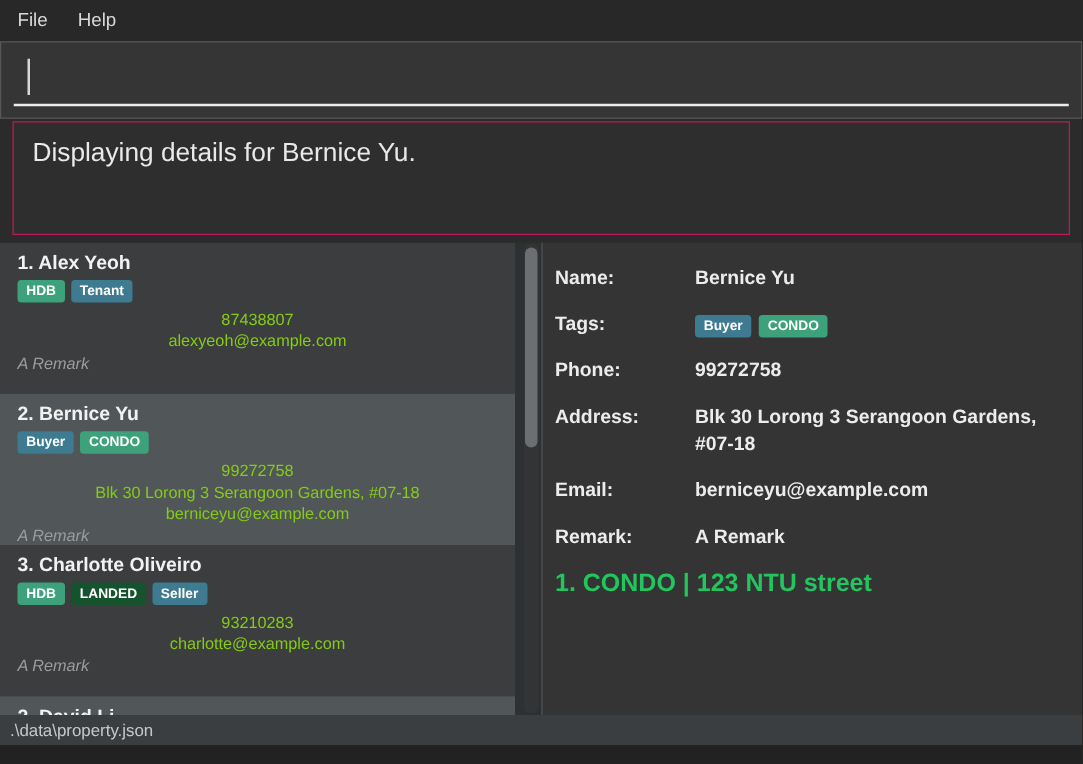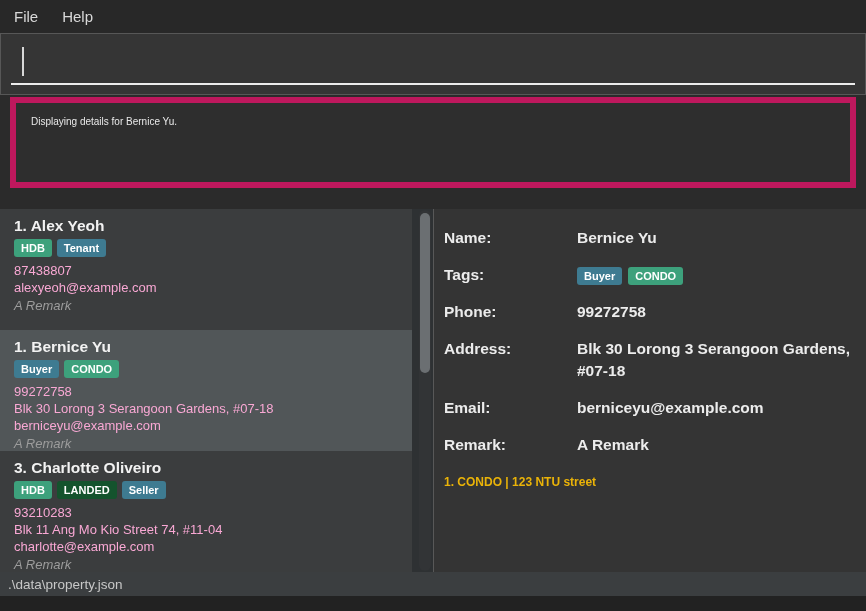--- a/index.html
+++ b/index.html
@@ -39,25 +39,25 @@
     border-bottom: 2px solid #ececec;
   }
   .caret {
     position: absolute; left: 11px; top: 7px;
     width: 2px; height: 29px; background: #d8d8d8;
   }
 
   
   .result-pane {
     flex: 0 0 91px; height: 91px;
-    margin: 2px 10px 15px 10px;
+    margin: 2px 10px 0 10px;
     background: #2e2e2e;
-    border: 6px solid #be185d;
+    border: 1px solid #be185d;
     padding: 13px 15px;
-    font-size: 10px; color: #e9e9e9;
+    font-size: 21px; color: #e9e9e9;
   }
 
   
   .main {
     flex: 1 1 auto;
     margin-top: 6px;
     display: flex;
     overflow: hidden;
   }
 
@@ -74,54 +74,54 @@
     padding: 7px 14px;
   }
   .card.odd  { background: #3b3d3e; }
   .card.even { background: #515658; }
   .card-title { font-size: 15.5px; font-weight: 700; color: #f2f2f2; line-height: 20px; }
   .tag-row { display: flex; gap: 5px; margin: 3px 0 5px 0; }
   .tag {
     font-size: 11px; font-weight: 600; color: #fff;
     padding: 2px 7px; border-radius: 3px; line-height: 14px;
   }
-  .card-line { font-size: 13px; line-height: 17px; color: #f9a8d4; }
+  .card-line { font-size: 13px; line-height: 17px; color: #84cc16; text-align: center; }
   .card-remark { font-size: 13px; line-height: 17px; color: #9c9c9c; font-style: italic; margin-top: 1px; }
 
   
   .scrollbar {
     position: absolute; right: 2px; top: 1px; bottom: 1px; width: 12px;
     background: #323436; border-radius: 6px;
   }
   .scroll-thumb {
     position: absolute; left: 1px; top: 3px; width: 10px; height: 160px;
     background: #6b6f72; border-radius: 5px;
   }
 
   
   .details-panel {
     flex: 1 1 auto;
     background: #343434;
     border-left: 1px solid #585858;
     padding: 18px 14px 0 10px;
     overflow: hidden;
   }
-  .detail-row { display: flex; margin-bottom: 15px; gap: 21px; }
+  .detail-row { display: flex; margin-bottom: 15px; }
   .detail-label {
     flex: 0 0 112px; width: 112px;
     font-size: 15.5px; font-weight: 700; color: #ececec; line-height: 22px;
   }
   .detail-value {
     flex: 1 1 auto;
     font-size: 15.5px; font-weight: 700; color: #ececec; line-height: 22px;
     overflow-wrap: break-word; min-width: 0;
   }
   .detail-tags { display: flex; gap: 6px; align-items: center; padding-top: 1px; }
   .listing-item {
-    font-size: 12px; font-weight: 700; color: #eab308; line-height: 22px;
+    font-size: 20px; font-weight: 700; color: #22c55e; line-height: 22px;
     margin: 7px 0 0 0;
   }
 
   
   .statusbar {
     flex: 0 0 24px; height: 24px;
     background: #3b3e40;
     display: flex; align-items: center;
     padding-left: 8px;
     font-size: 13.5px; color: #c8c8c8;
@@ -155,39 +155,38 @@
             <div class="card-title">1. Alex Yeoh</div>
             <div class="tag-row">
               <span class="tag" style="background: rgb(61, 161, 124);">HDB</span>
               <span class="tag" style="background: rgb(62, 123, 145);">Tenant</span>
             </div>
             <div class="card-line">87438807</div>
             <div class="card-line">alexyeoh@example.com</div>
             <div class="card-remark">A Remark</div>
           </div>
           <div class="card even">
-            <div class="card-title">1. Bernice Yu</div>
+            <div class="card-title">2. Bernice Yu</div>
             <div class="tag-row">
               <span class="tag" style="background: rgb(62, 123, 145);">Buyer</span>
               <span class="tag" style="background: rgb(61, 161, 124);">CONDO</span>
             </div>
             <div class="card-line">99272758</div>
             <div class="card-line">Blk 30 Lorong 3 Serangoon Gardens, #07-18</div>
             <div class="card-line">berniceyu@example.com</div>
             <div class="card-remark">A Remark</div>
           </div>
           <div class="card odd">
             <div class="card-title">3. Charlotte Oliveiro</div>
             <div class="tag-row">
               <span class="tag" style="background: rgb(61, 161, 124);">HDB</span>
               <span class="tag" style="background: #14532d;">LANDED</span>
               <span class="tag" style="background: rgb(62, 123, 145);">Seller</span>
             </div>
             <div class="card-line">93210283</div>
-            <div class="card-line">Blk 11 Ang Mo Kio Street 74, #11-04</div>
             <div class="card-line">charlotte@example.com</div>
             <div class="card-remark">A Remark</div>
           </div>
           <div class="card even">
             <div class="card-title">2. David Li</div>
           </div>
         </div>
       <div class="scrollbar">
         <div class="scroll-thumb"></div>
       </div>

